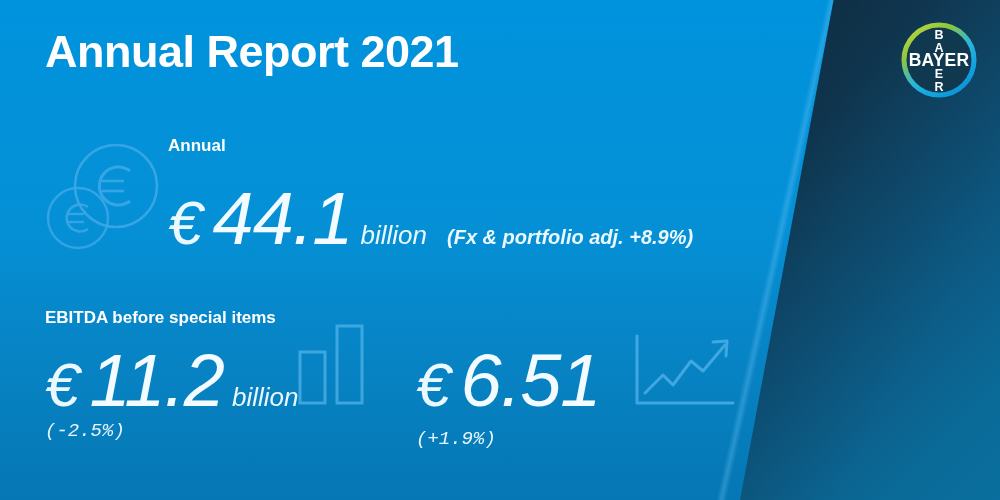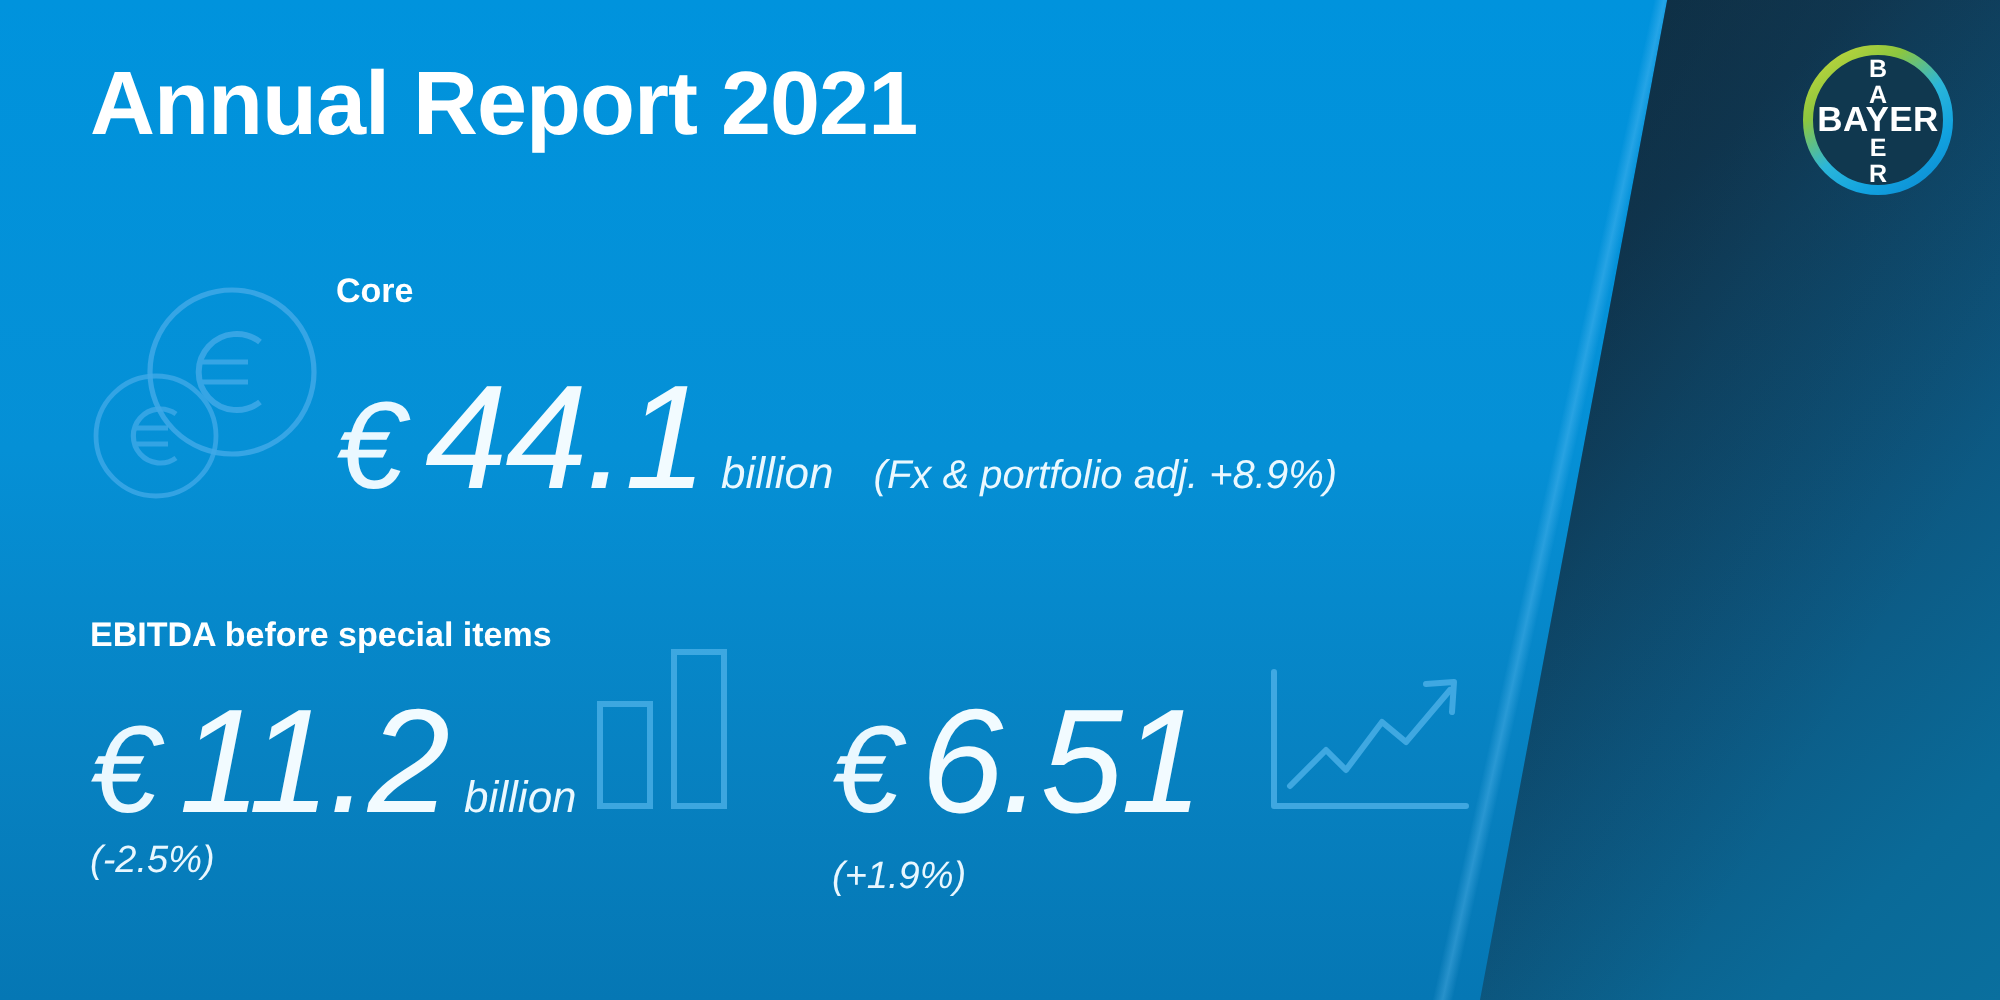--- a/index.html
+++ b/index.html
@@ -98,40 +98,41 @@
   .num {
     font-size: 74px;
     font-style: italic;
     font-weight: 300;
     letter-spacing: -1px;
     color: #f2fbff;
     margin-left: 10px;
     text-align: center;
   }
   .unit {
-    font-size: 22px;
+    font-size: 26px;
     font-style: italic;
     font-weight: 400;
     color: #eaf8ff;
     margin-left: 8px;
   }
   .note {
     font-size: 20px;
     font-style: italic;
-    font-weight: 400;
+    font-weight: 700;
     color: #eaf8ff;
     margin-left: 20px;
   }
   .delta {
     position: absolute;
     font-size: 19px;
     font-style: italic;
     font-weight: 400;
     color: #e8f7ff;
     white-space: nowrap;
+    font-family: Liberation Mono, monospace;
   }
 
   
   .deco { position: absolute; pointer-events: none; }
   .deco svg { display: block; }
 
   
   #sales-label   { left: 168px; top: 136px; }
   #sales-value   { left: 168px; top: 176px; }
   #ebitda-label  { left: 45px;  top: 308px; }
@@ -211,21 +212,21 @@
   <div class="deco" id="line-deco">
     <svg width="104" height="82" viewBox="0 0 104 82" xmlns="http://www.w3.org/2000/svg">
       <g fill="none" stroke="#4fb3ea" stroke-width="3" opacity="0.78" stroke-linejoin="round" stroke-linecap="round">
         <path d="M4 3 V70 H100"></path>
         <path d="M12 60 L30 42 L40 52 L58 28 L70 38 L92 12"></path>
         <path d="M80 9 L94 8 L93 23"></path>
       </g>
     </svg>
   </div>
 
-  <div class="metric-label" id="sales-label">Core</div>
+  <div class="metric-label" id="sales-label">Annual</div>
   <div class="metric-value" id="sales-value">
     <span class="euro">€</span>
     <span class="num">44.1</span>
     <span class="unit">billion</span>
     <span class="note">(Fx &amp; portfolio adj. +8.9%)</span>
   </div>
 
   <div class="metric-label" id="ebitda-label">EBITDA before special items</div>
   <div class="metric-value" id="ebitda-value">
     <span class="euro">€</span>

